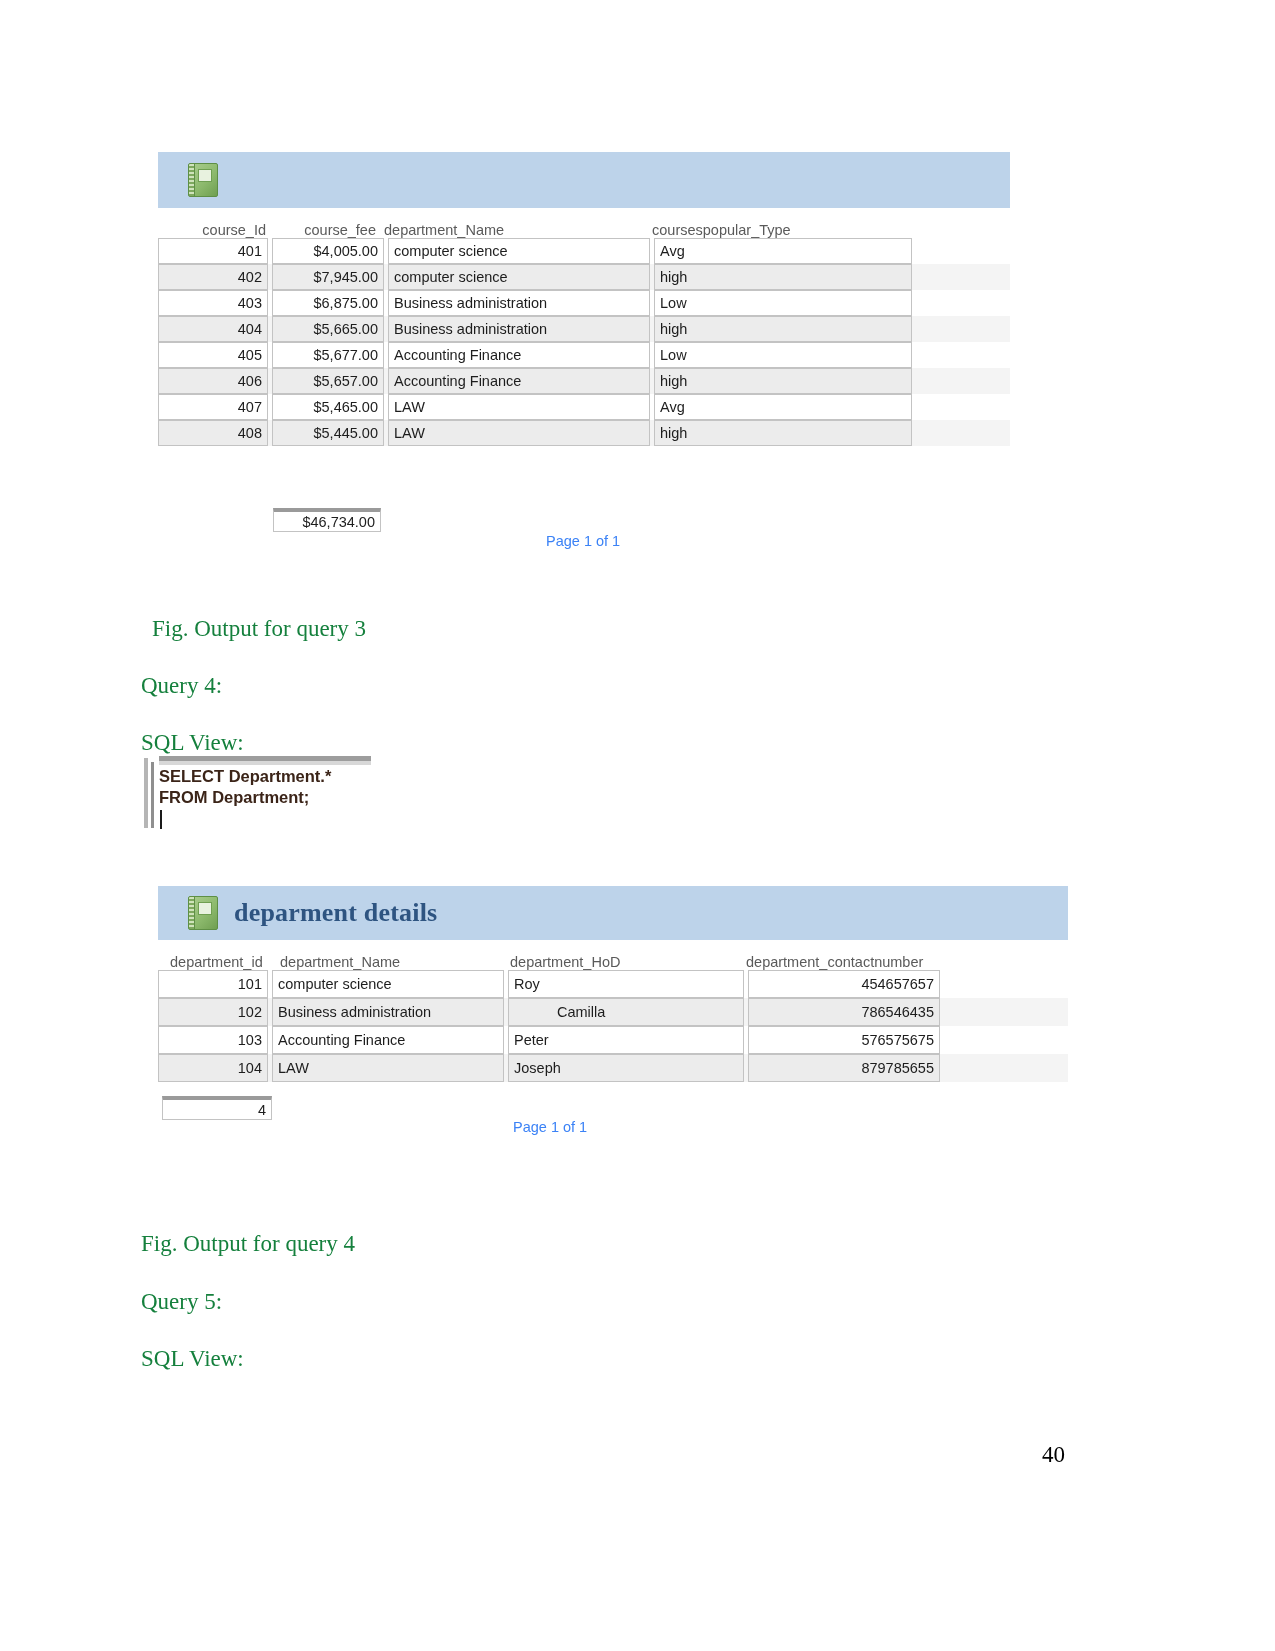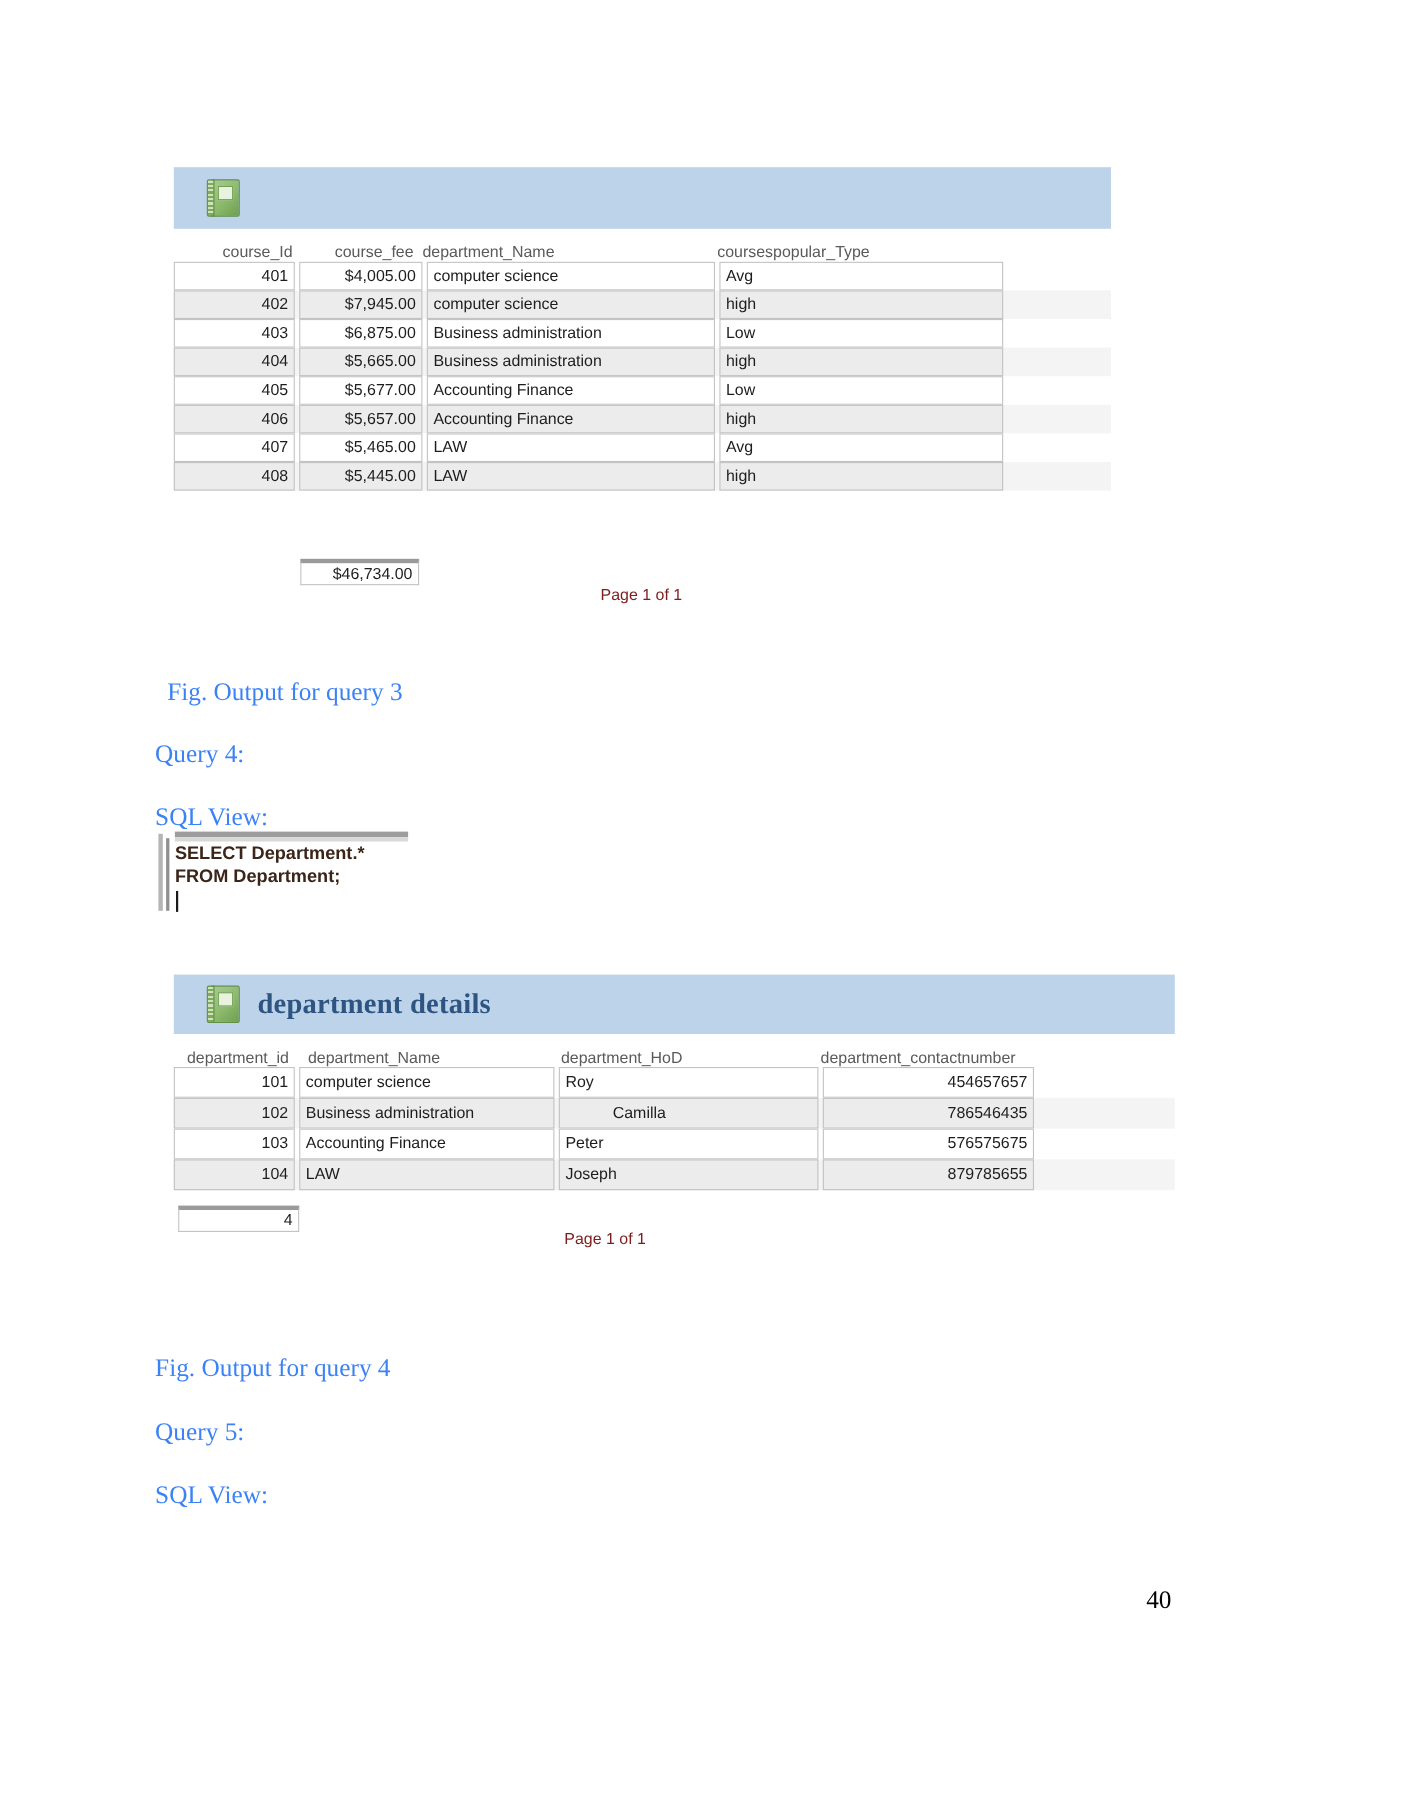--- a/index.html
+++ b/index.html
@@ -122,21 +122,21 @@
     align-items: center;
     justify-content: flex-end;
     padding: 0 5px;
     position: absolute;
     overflow: hidden;
   }
   .page-foot {
     position: absolute;
     font-family: "Liberation Sans", sans-serif;
     font-size: 14.5px;
-    color: #7f1d1d;
+    color: #3b82f6;
     white-space: nowrap;
   }
 
   
   .sql-panel {
     position: absolute;
     box-sizing: border-box;
   }
   .sql-topbar {
     position: absolute;
@@ -177,21 +177,21 @@
     left: 19px; top: 54px;
     width: 2px; height: 19px;
     background: #1a1a1a;
   }
 
   
   .body-text {
     position: absolute;
     font-family: "Liberation Serif", serif;
     font-size: 23px;
-    color: #3b82f6;
+    color: #15803d;
     white-space: nowrap;
   }
   .page-number {
     position: absolute;
     font-family: "Liberation Serif", serif;
     font-size: 23px;
     color: #000;
   }
 </style>
 </head>
@@ -287,21 +287,21 @@
 </div>
 
 <div class="report" style="left:158px; top:886px; width:910px;">
 
   <div class="report-title-bar" style="height:54px; width:910px;">
     <span class="notebook-icon">
       <span class="nb-body"></span>
       <span class="nb-spine"></span>
       <span class="nb-screen"></span>
     </span>
-    <span class="report-title-text" style="font-size:26px;">department details</span>
+    <span class="report-title-text" style="font-size:26px;">deparment details</span>
   </div>
 
   <div class="col-head-row" style="height:30px; padding-top:8px;">
     <span class="col-head" style="width:108px; margin-left:12px;">department_id</span>
     <span class="col-head" style="width:230px; margin-left:2px;">department_Name</span>
     <span class="col-head" style="width:236px; margin-left:0px;">department_HoD</span>
     <span class="col-head" style="width:240px; margin-left:0px;">department_contactnumber</span>
   </div>
 
   <div>

